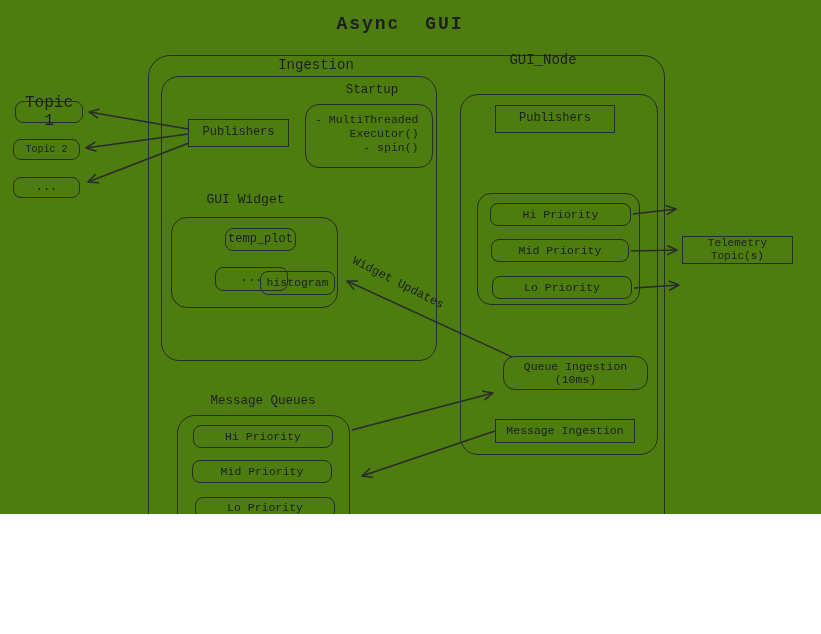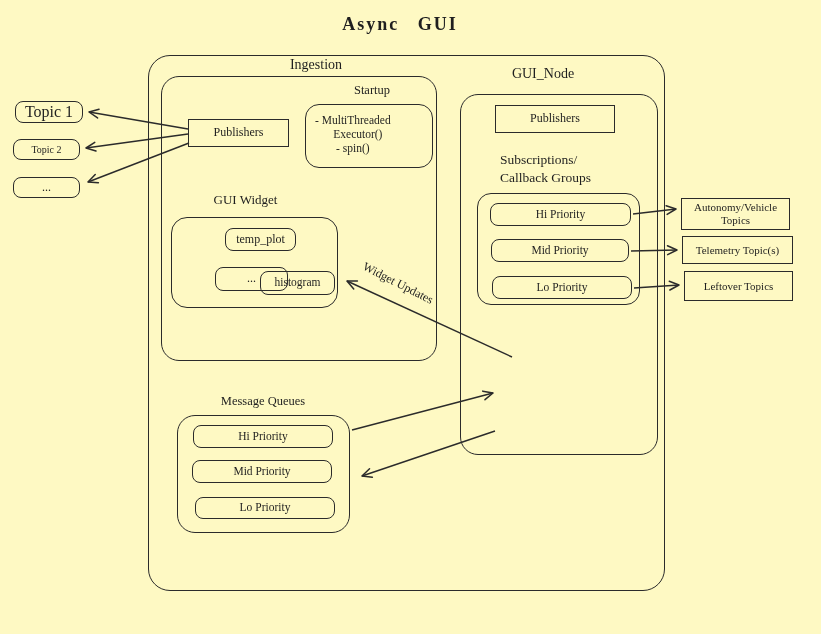--- a/index.html
+++ b/index.html
@@ -1,48 +1,48 @@
 <!DOCTYPE html>
 <html><head>
 <meta charset="utf-8">
 <style>
   html,body{margin:0;padding:0;background:#ffffff;}
   *{box-sizing:border-box;}
   #canvas{
-    position:relative;width:821px;height:634px;background:#fef9c3;overflow:hidden;
-    font-family:Liberation Serif, serif;color:#1f1f1f;
+    position:relative;width:821px;height:514px;background:#4d7c0f;overflow:hidden;
+    font-family:Liberation Mono, monospace;color:#1f1f1f;
   }
   .box{
     position:absolute;border:1.6px solid #2b2b2b;border-radius:0;
     background:transparent;display:flex;align-items:center;justify-content:center;
     font-size:12px;line-height:1.15;text-align:center;color:#1f1f1f;
   }
   .container{border-radius:18px;}
   .lbl{position:absolute;text-align:center;color:#1f1f1f;}
 
   
   .outer-box{left:148px;top:55px;width:517px;height:536px;border-radius:22px;}
   .title{left:300px;top:14px;width:200px;font-size:18px;font-weight:700;letter-spacing:2px;word-spacing:12px;}
 
   
   .mw-label{left:256px;top:57px;width:120px;font-size:14px;}
   .mw-box{left:161px;top:76px;width:276px;height:285px;}
   .startup-label{left:330px;top:83px;width:84px;font-size:12.5px;}
   .startup-box{left:305px;top:104px;width:128px;height:64px;border-radius:14px;align-items:flex-start;justify-content:flex-start;}
-  .startup-inner{padding:8px 4px 0 9px;text-align:center;font-size:11.5px;line-height:14px;}
+  .startup-inner{padding:8px 4px 0 9px;text-align:right;font-size:11.5px;line-height:14px;}
   .startup-indent{margin-left:10px;}
   .pub-main{left:188px;top:119px;width:101px;height:28px;}
   .gw-label{left:193px;top:192px;width:105px;font-size:13px;}
   .gw-box{left:171px;top:217px;width:167px;height:91px;border-radius:16px;}
   .gw-temp{left:181px;top:228px;width:71px;height:23px;border-radius:8px;font-size:12px;margin-left:44px;}
   .gw-hist{left:260px;top:227px;width:75px;height:24px;border-radius:8px;font-size:11.5px;margin-top:44px;}
   .gw-more{left:215px;top:267px;width:73px;height:24px;border-radius:8px;}
 
   
-  .gn-label{left:488px;top:66px;width:110px;font-size:14px;}
+  .gn-label{left:488px;top:52px;width:110px;font-size:14px;}
   .gn-box{left:460px;top:94px;width:198px;height:361px;}
   .pub-node{left:495px;top:105px;width:120px;height:28px;}
   .subs-label{left:500px;top:151px;width:130px;text-align:left;font-size:13.5px;line-height:18px;}
   .cb-box{left:477px;top:193px;width:163px;height:112px;border-radius:14px;}
   .cb-hi{left:490px;top:203px;width:141px;height:23px;border-radius:8px;font-size:11.5px;}
   .cb-mid{left:491px;top:239px;width:138px;height:23px;border-radius:8px;font-size:11.5px;}
   .cb-lo{left:492px;top:276px;width:140px;height:23px;border-radius:8px;font-size:11.5px;}
   .qi-box{left:503px;top:356px;width:145px;height:34px;border-radius:12px;font-size:11.5px;}
   .mi-box{left:495px;top:419px;width:140px;height:24px;font-size:11.5px;}
 
@@ -94,38 +94,34 @@
       <div>- spin()</div>
     </div>
   </div>
   <div class="lbl gw-label">GUI Widget</div>
   <div class="box container gw-box"></div>
   <div class="box gw-temp">temp_plot</div>
   <div class="box gw-hist">histogram</div>
   <div class="box gw-more">...</div>
 
   <div class="box pub-node">Publishers</div>
-  <div class="lbl subs-label">
-    <div>Subscriptions/</div>
-    <div>Callback Groups</div>
-  </div>
   <div class="box container cb-box"></div>
   <div class="box cb-hi">Hi Priority</div>
   <div class="box cb-mid">Mid Priority</div>
   <div class="box cb-lo">Lo Priority</div>
+  <div class="box qi-box">Queue Ingestion (10ms)</div>
+  <div class="box mi-box">Message Ingestion</div>
 
   <div class="lbl mq-label">Message Queues</div>
   <div class="box container mq-box"></div>
   <div class="box mq-hi">Hi Priority</div>
   <div class="box mq-mid">Mid Priority</div>
   <div class="box mq-lo">Lo Priority</div>
 
-  <div class="box rt-auto">Autonomy/Vehicle Topics</div>
   <div class="box rt-tele">Telemetry Topic(s)</div>
-  <div class="box rt-left">Leftover Topics</div>
 
   <div class="lbl wu-label">Widget Updates</div>
 
   <svg class="arrows" width="821" height="634" viewBox="0 0 821 634">
     <defs>
       <marker id="ah" viewBox="0 0 10 10" refX="9" refY="5" markerWidth="9" markerHeight="9" orient="auto">
         <path d="M1.5,1.5 L9,5 L1.5,8.5" fill="none" stroke="#2b2b2b" stroke-width="1.2" stroke-linecap="round" stroke-linejoin="round"></path>
       </marker>
     </defs>
     <g stroke="#2b2b2b" stroke-width="1.4" fill="none">

